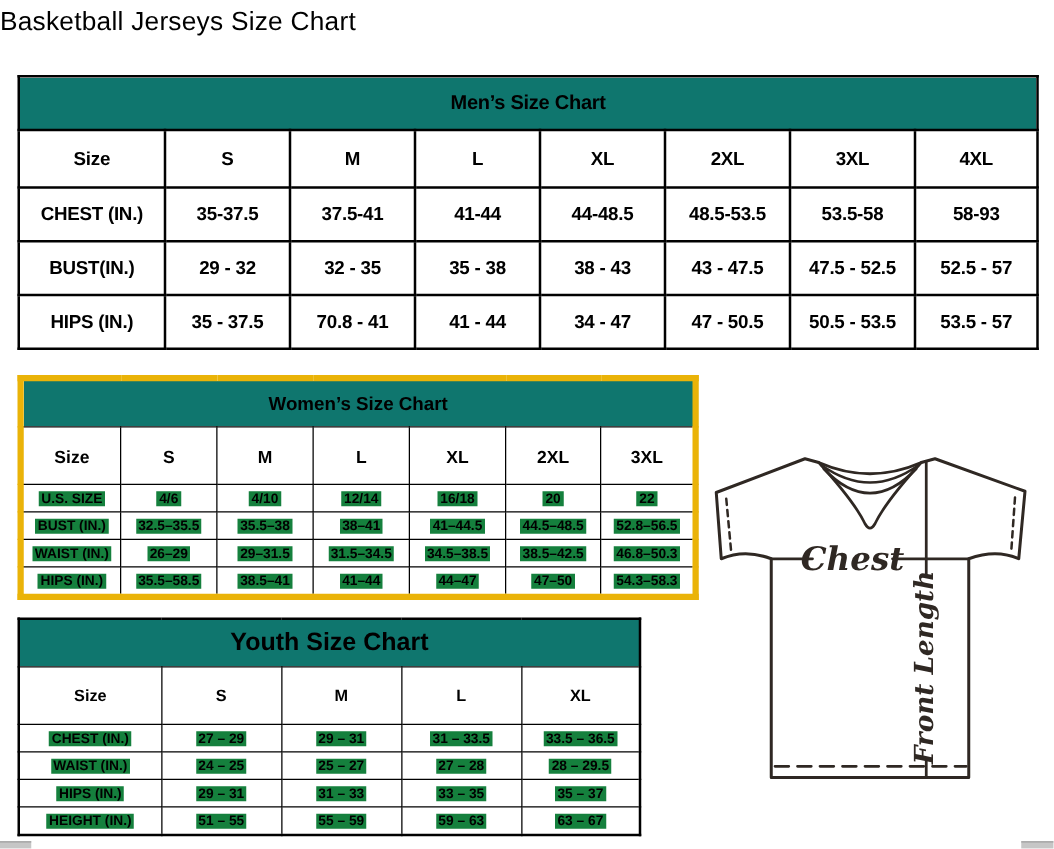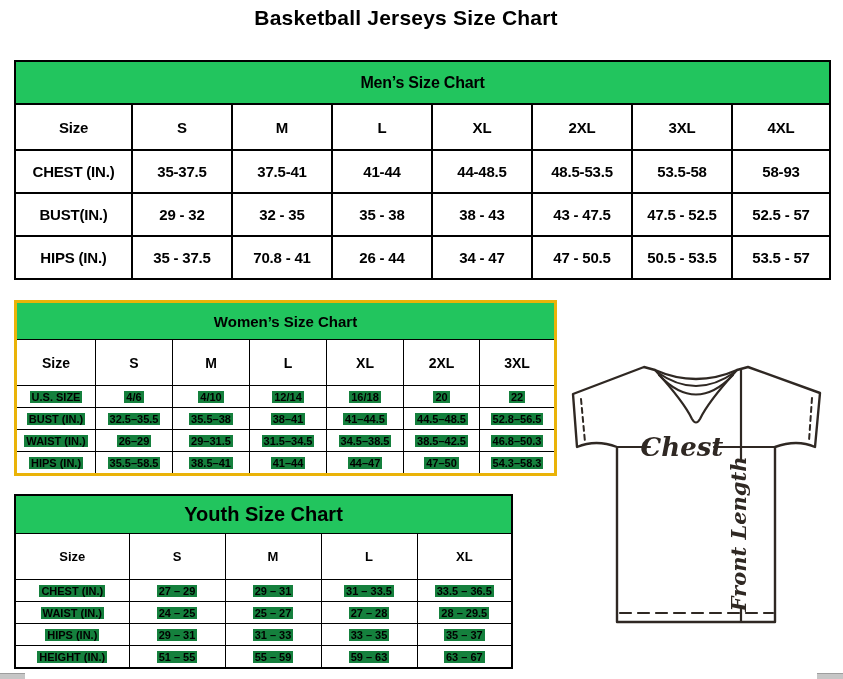--- a/index.html
+++ b/index.html
@@ -1,30 +1,30 @@
 <!DOCTYPE html>
 <html><head>
 <meta charset="utf-8">
 <style>
   html,body{margin:0;padding:0;background:#fff;}
   #stage{position:relative;width:843px;height:679px;background:#fff;overflow:hidden;
          font-family:"Liberation Sans",sans-serif;color:#000;}
-  .page-title{position:absolute;top:6px;left:0;width:812px;text-align:center;
-              font-size:21px;font-weight:bold;letter-spacing:0.2px;}
+  .page-title{position:absolute;top:6px;left:0;width:812px;text-align:left;
+              font-size:21px;font-weight:normal;letter-spacing:0.2px;}
   table{border-collapse:collapse;table-layout:fixed;position:absolute;background:#fff;}
   td{border:1px solid #000;text-align:center;vertical-align:middle;padding:0;overflow:hidden;}
-  .ttl td{background:#22c55e;font-weight:bold;}
+  .ttl td{background:#0f766e;font-weight:bold;}
   
   .men{left:14px;top:60px;width:815px;border:2px solid #000;}
   .men td{border:2px solid #000;font-weight:bold;letter-spacing:-0.2px;}
   .men .ttl td{height:41px;font-size:16px;}
   .men .hdr td{height:44px;font-size:15px;}
   .men .d td{height:41px;font-size:15px;}
   
-  .women{left:14px;top:300px;width:540px;border:3px solid #eab308;}
+  .women{left:14px;top:300px;width:540px;border:5px solid #eab308;}
   .women td{border:1px solid #000;font-weight:bold;}
   .women .ttl td{height:36px;font-size:15px;}
   .women .hdr td{height:45px;font-size:14px;}
   .women .d td{height:21px;font-size:11px;}
   
   .youth{left:14px;top:494px;width:497px;border:2px solid #000;}
   .youth td{border:1px solid #000;font-weight:bold;}
   .youth .ttl td{height:37px;font-size:20px;}
   .youth .hdr td{height:45px;font-size:13px;}
   .youth .d td{height:21px;font-size:11px;}
@@ -87,21 +87,21 @@
       <td>35 - 38</td>
       <td>38 - 43</td>
       <td>43 - 47.5</td>
       <td>47.5 - 52.5</td>
       <td>52.5 - 57</td>
     </tr>
     <tr class="d">
       <td>HIPS (IN.)</td>
       <td>35 - 37.5</td>
       <td>70.8 - 41</td>
-      <td>26 - 44</td>
+      <td>41 - 44</td>
       <td>34 - 47</td>
       <td>47 - 50.5</td>
       <td>50.5 - 53.5</td>
       <td>53.5 - 57</td>
     </tr>
   </tbody>
     </table>
 
   <table class="women">
     <colgroup>

